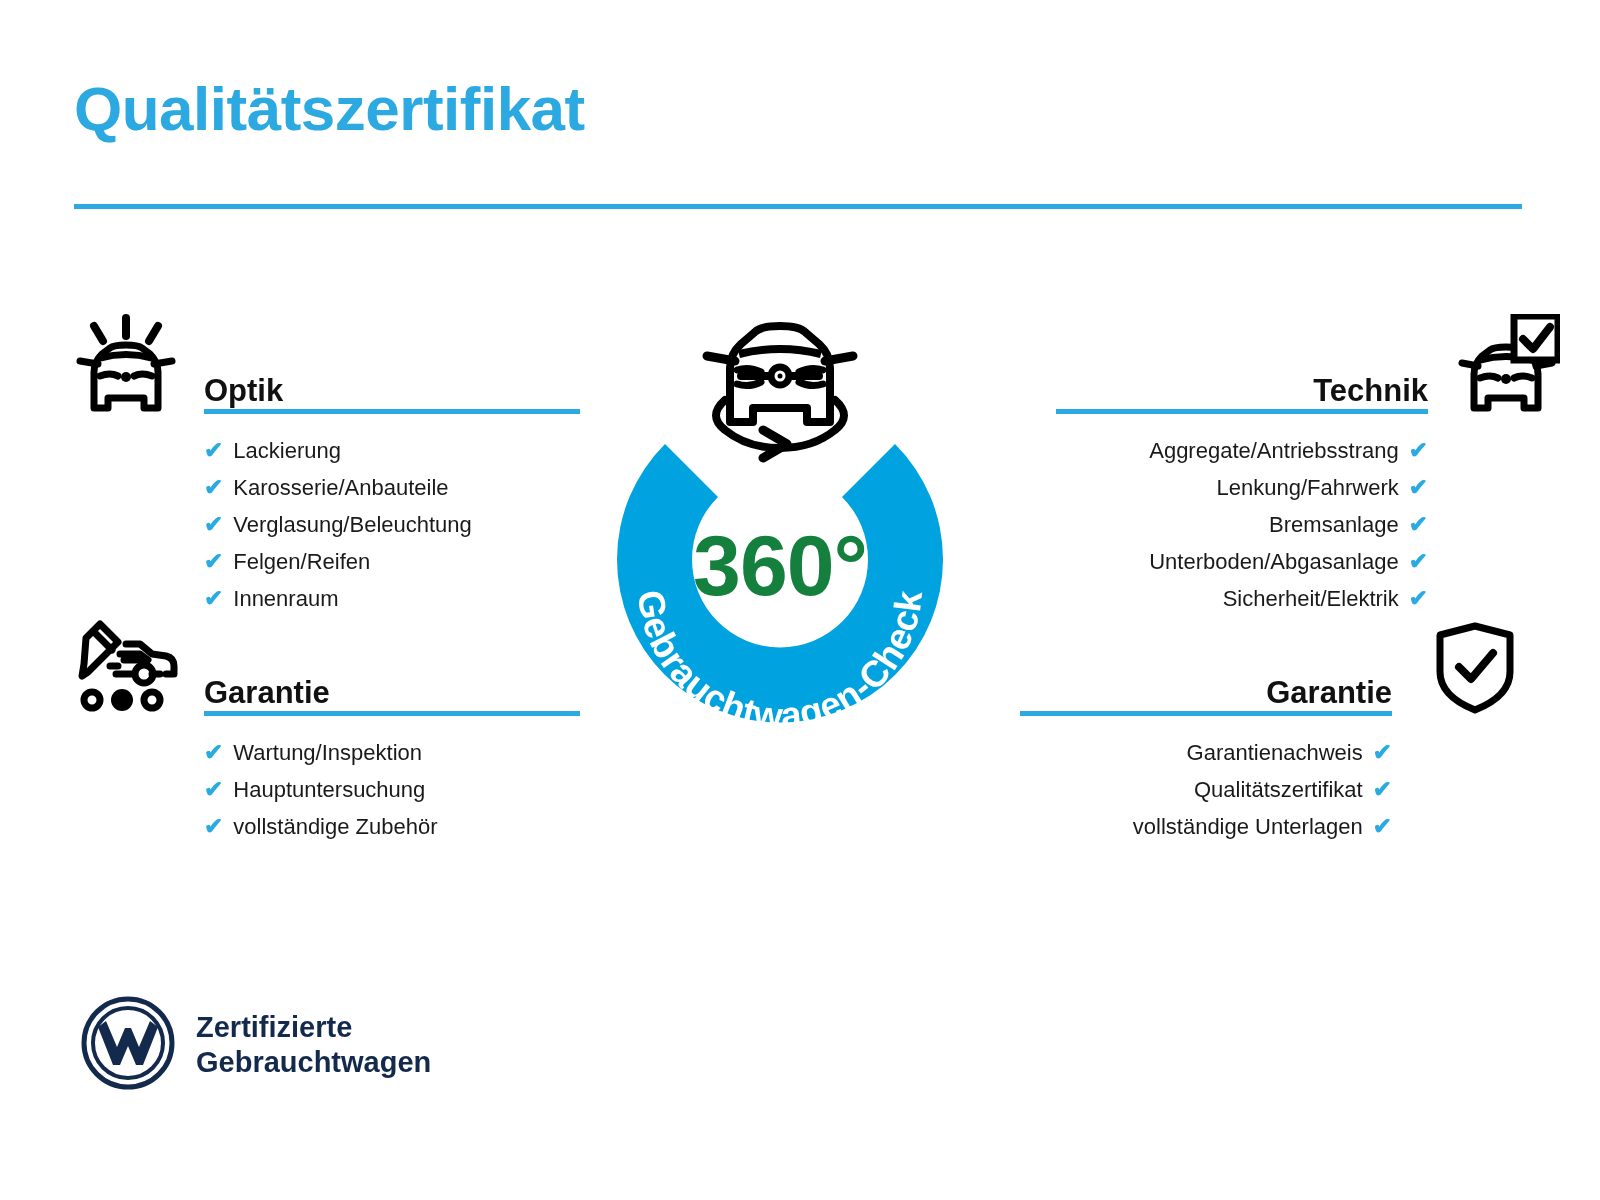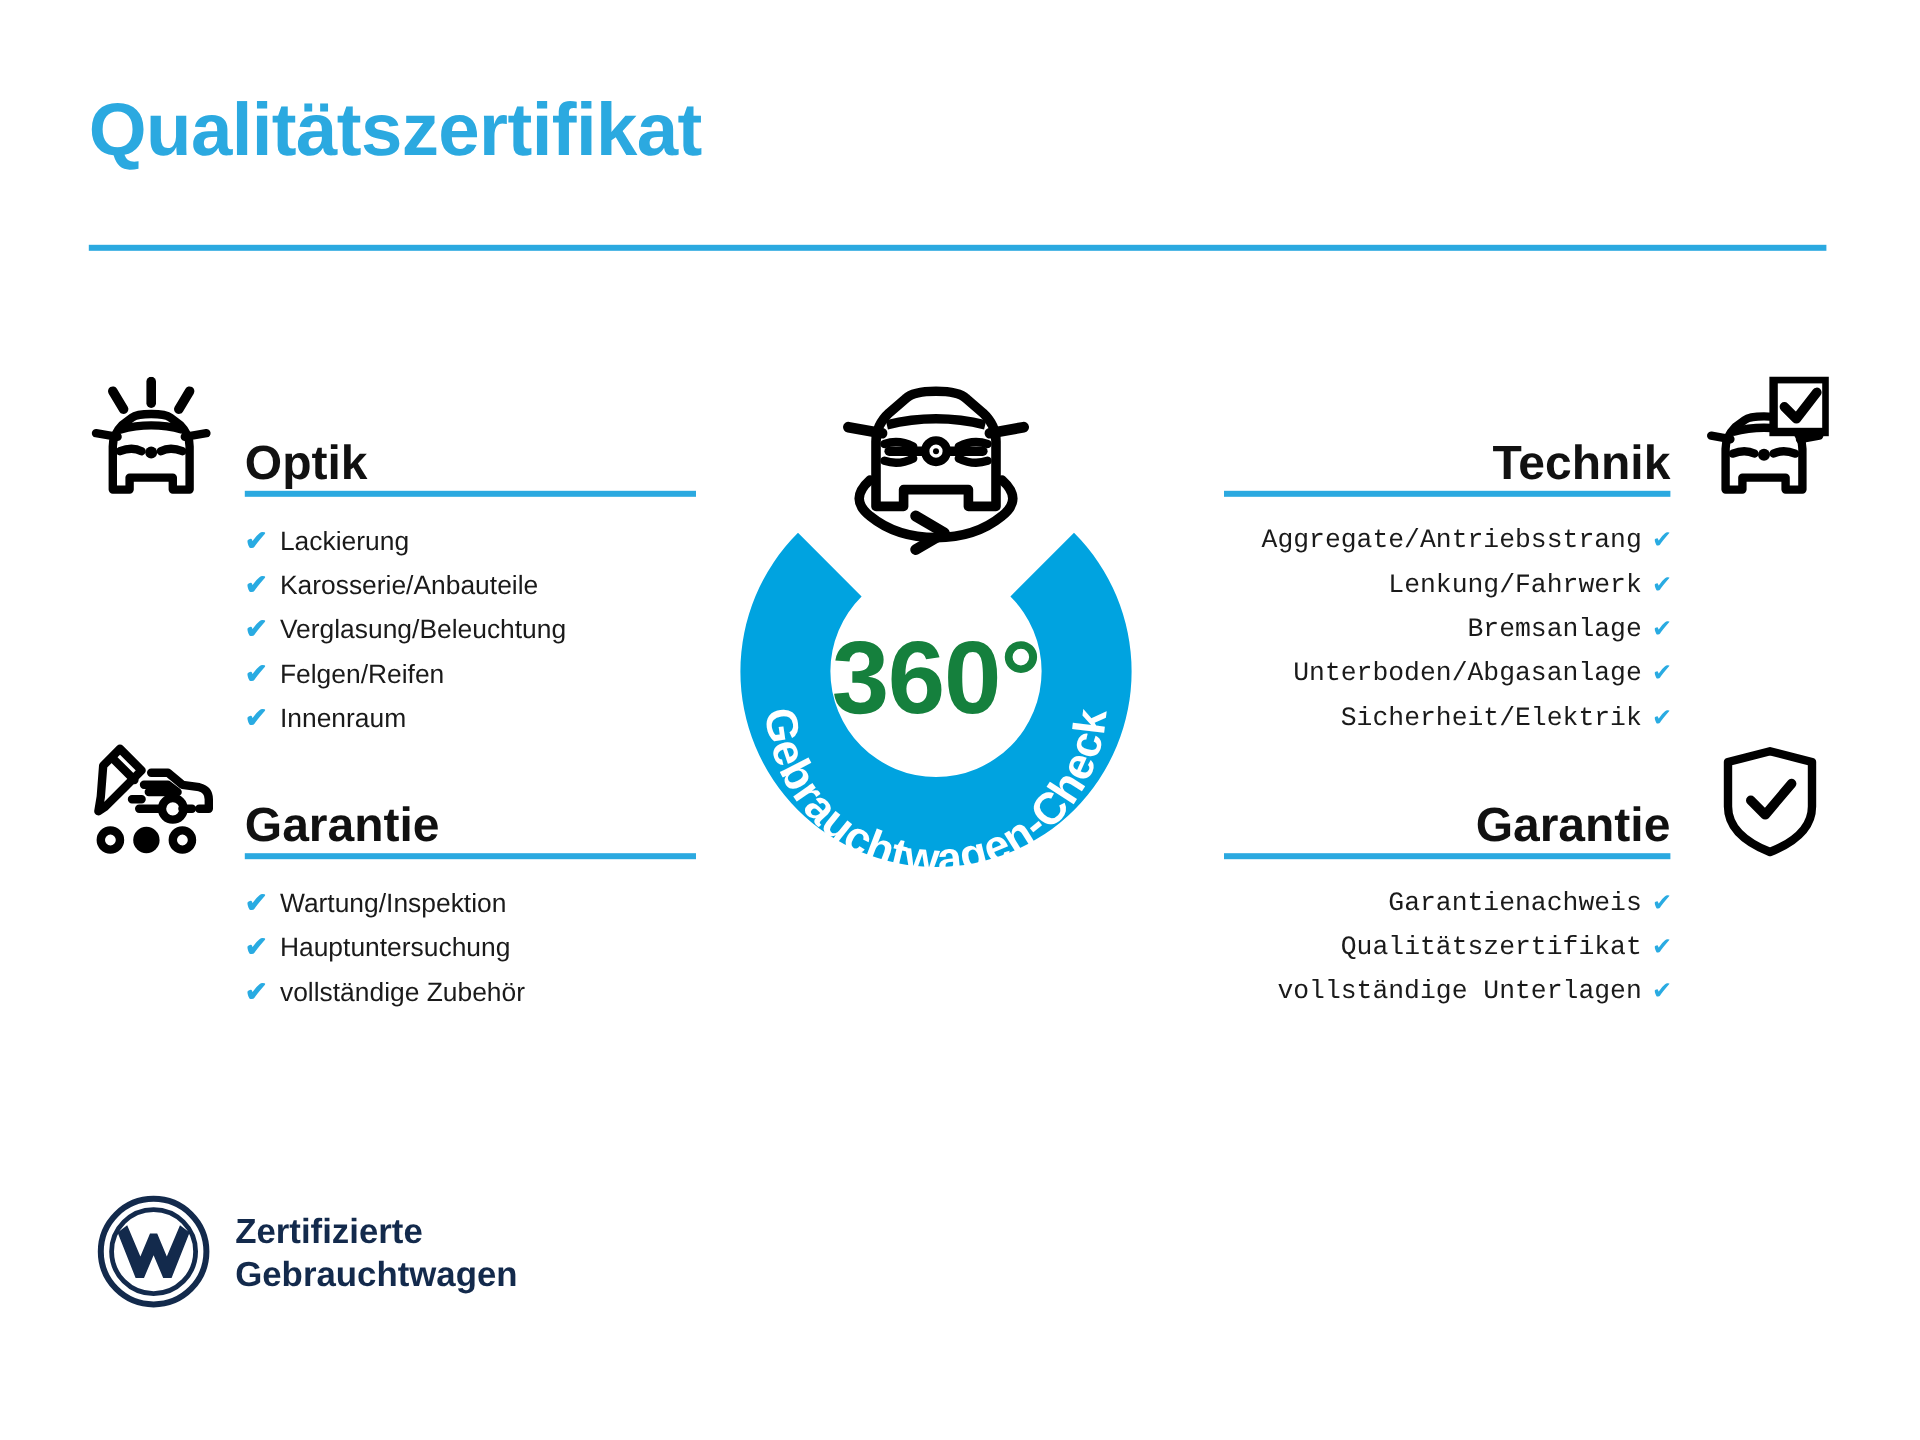--- a/index.html
+++ b/index.html
@@ -26,21 +26,21 @@
     position:absolute;left:74px;top:204px;
     width:1448px;height:5px;
     background:#2BA9E0;
   }
 
   
   .section{position:absolute;}
   .sec-head{position:relative;height:56px;}
   .sec-title{
     position:absolute;bottom:8px;
-    font-size:40px;font-weight:bold;color:#111;
+    font-size:31px;font-weight:bold;color:#111;
     white-space:nowrap;line-height:1;
   }
   .sec-rule{
     position:absolute;height:5px;background:#2BA9E0;
   }
   .list{margin:0;padding:0;list-style:none;}
   .list li{
     font-size:22px;
     line-height:37px;
     color:#1a1a1a;
@@ -56,28 +56,28 @@
   
   .left .sec-title{left:130px;}
   .left .sec-rule{left:130px;right:0;bottom:0;}
   .left .list{margin-left:130px;margin-top:18px;}
   .left .list li{justify-content:flex-start;}
   .left .chk{margin-right:10px;}
 
   
   .right .sec-title{right:130px;}
   .right .sec-rule{right:130px;left:0;bottom:0;}
-  .right .list{margin-right:130px;margin-top:18px;font-family:Liberation Mono, monospace;}
+  .right .list{margin-right:130px;margin-top:18px;}
   .right .list li{justify-content:flex-end;}
   .right .chk{margin-left:10px;}
 
   
   #sec-optik   {left:74px;  top:358px; width:506px;}
   #sec-wartung {left:74px;  top:660px; width:506px;}
-  #sec-technik {left:1020px;top:358px; width:502px;}
+  #sec-technik {left:1056px;top:358px; width:502px;}
   #sec-garantie{left:1020px;top:660px; width:502px;}
 
   
   .sec-icon{position:absolute;}
   .left .sec-icon{left:-2px;top:-44px;}
   .right .sec-icon{right:-2px;top:-44px;}
   #sec-wartung .sec-icon{left:0px;top:-44px;}
   #sec-garantie .sec-icon{right:4px;top:-40px;}
 
   

